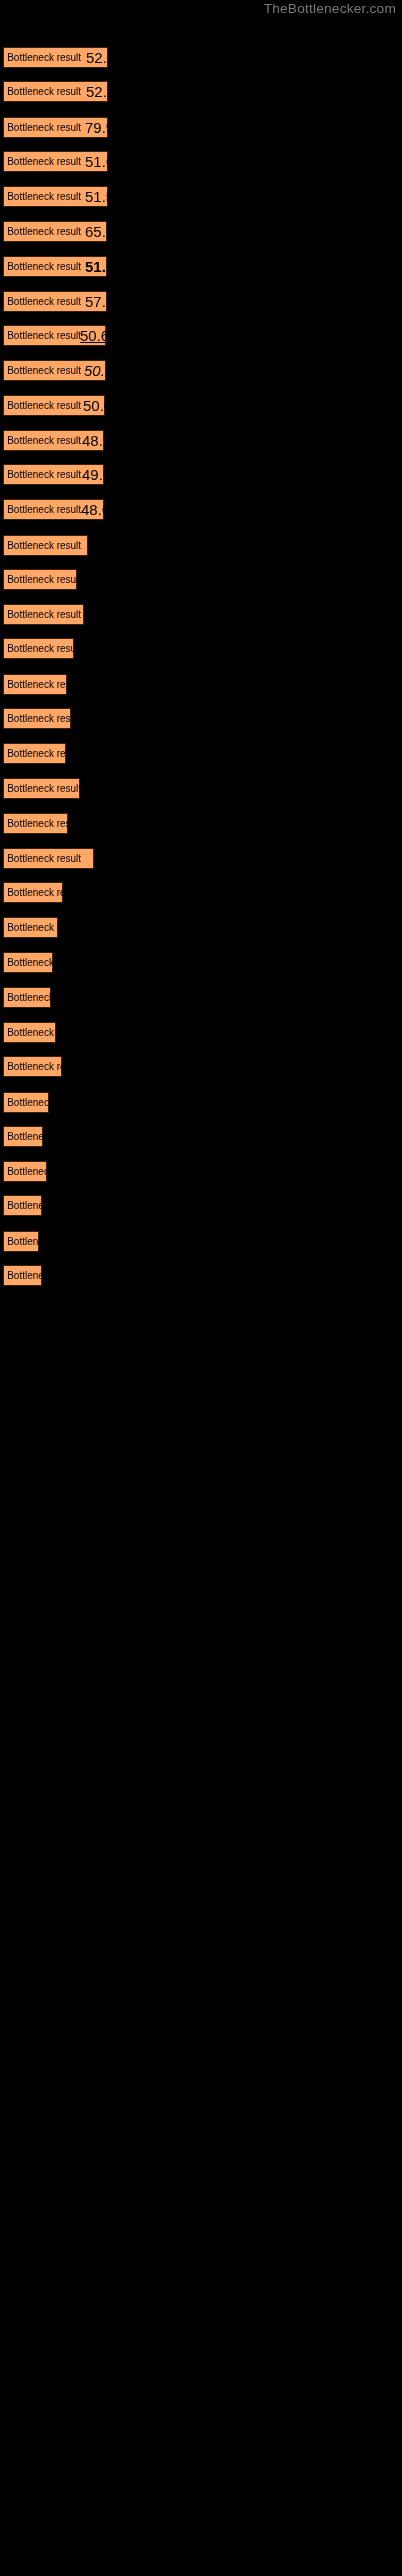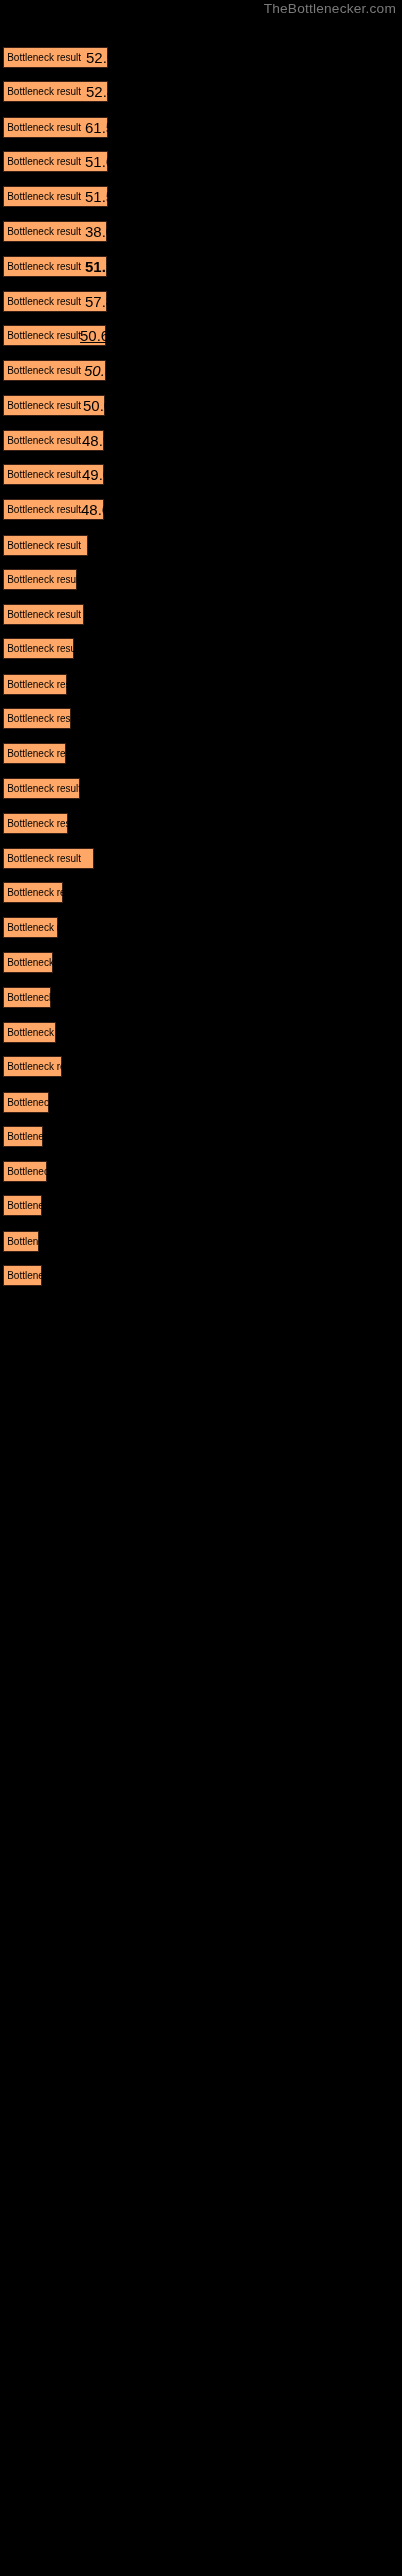--- a/index.html
+++ b/index.html
@@ -82,36 +82,36 @@
       <div class="barvalue" style="left: 86px;">52.5</div>
     </div>
     <div class="row" style="top: 81px;">
       <div class="bar" style="width: 105px;"></div>
       <div class="barlabel">Bottleneck result</div>
       <div class="barvalue" style="left: 86px;">52.4</div>
     </div>
     <div class="row" style="top: 117px;">
       <div class="bar" style="width: 105px;"></div>
       <div class="barlabel">Bottleneck result</div>
-      <div class="barvalue" style="left: 85px;">61.5</div>
+      <div class="barvalue" style="left: 85px;">79.9</div>
     </div>
     <div class="row" style="top: 151px;">
       <div class="bar" style="width: 105px;"></div>
       <div class="barlabel">Bottleneck result</div>
       <div class="barvalue" style="left: 85px;">51.6</div>
     </div>
     <div class="row" style="top: 186px;">
       <div class="bar" style="width: 105px;"></div>
       <div class="barlabel">Bottleneck result</div>
       <div class="barvalue" style="left: 85px;">51.5</div>
     </div>
     <div class="row" style="top: 221px;">
       <div class="bar" style="width: 104px;"></div>
       <div class="barlabel">Bottleneck result</div>
-      <div class="barvalue" style="left: 85px;">38.0</div>
+      <div class="barvalue" style="left: 85px;">65.9</div>
     </div>
     <div class="row" style="top: 256px;">
       <div class="bar" style="width: 104px;"></div>
       <div class="barlabel">Bottleneck result</div>
       <div class="barvalue" style="left: 85px; font-weight: bold;">51.1</div>
     </div>
     <div class="row" style="top: 291px;">
       <div class="bar" style="width: 104px;"></div>
       <div class="barlabel">Bottleneck result</div>
       <div class="barvalue" style="left: 85px;">57.8</div>

